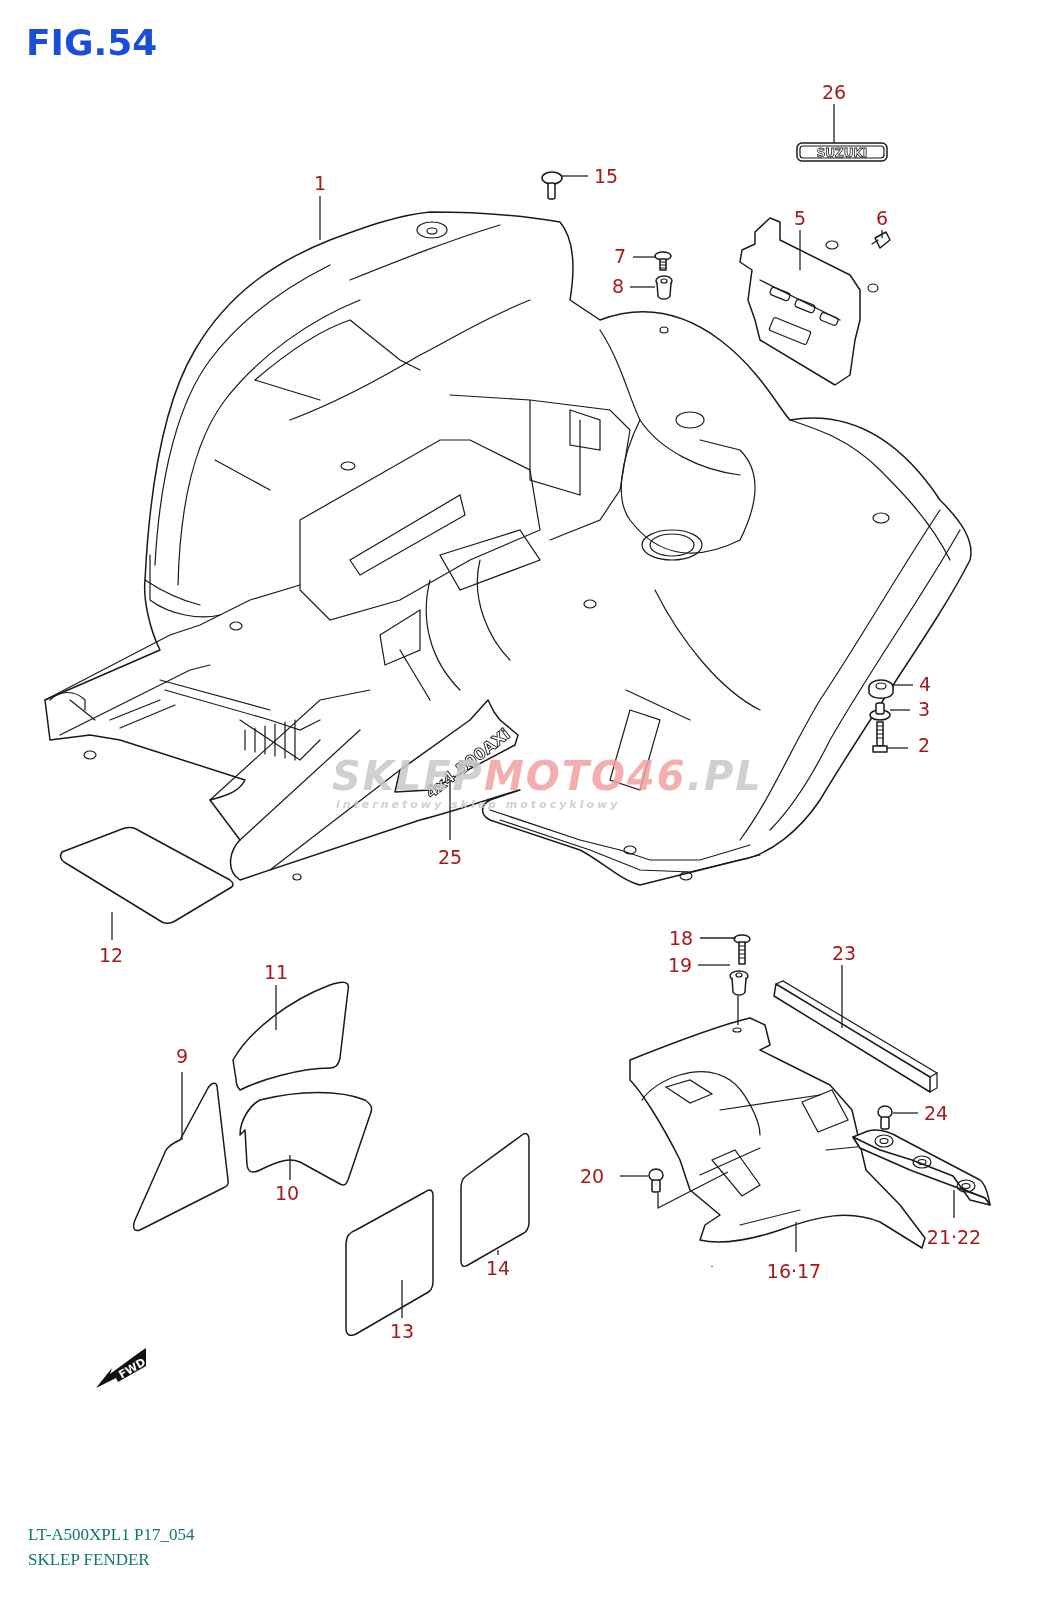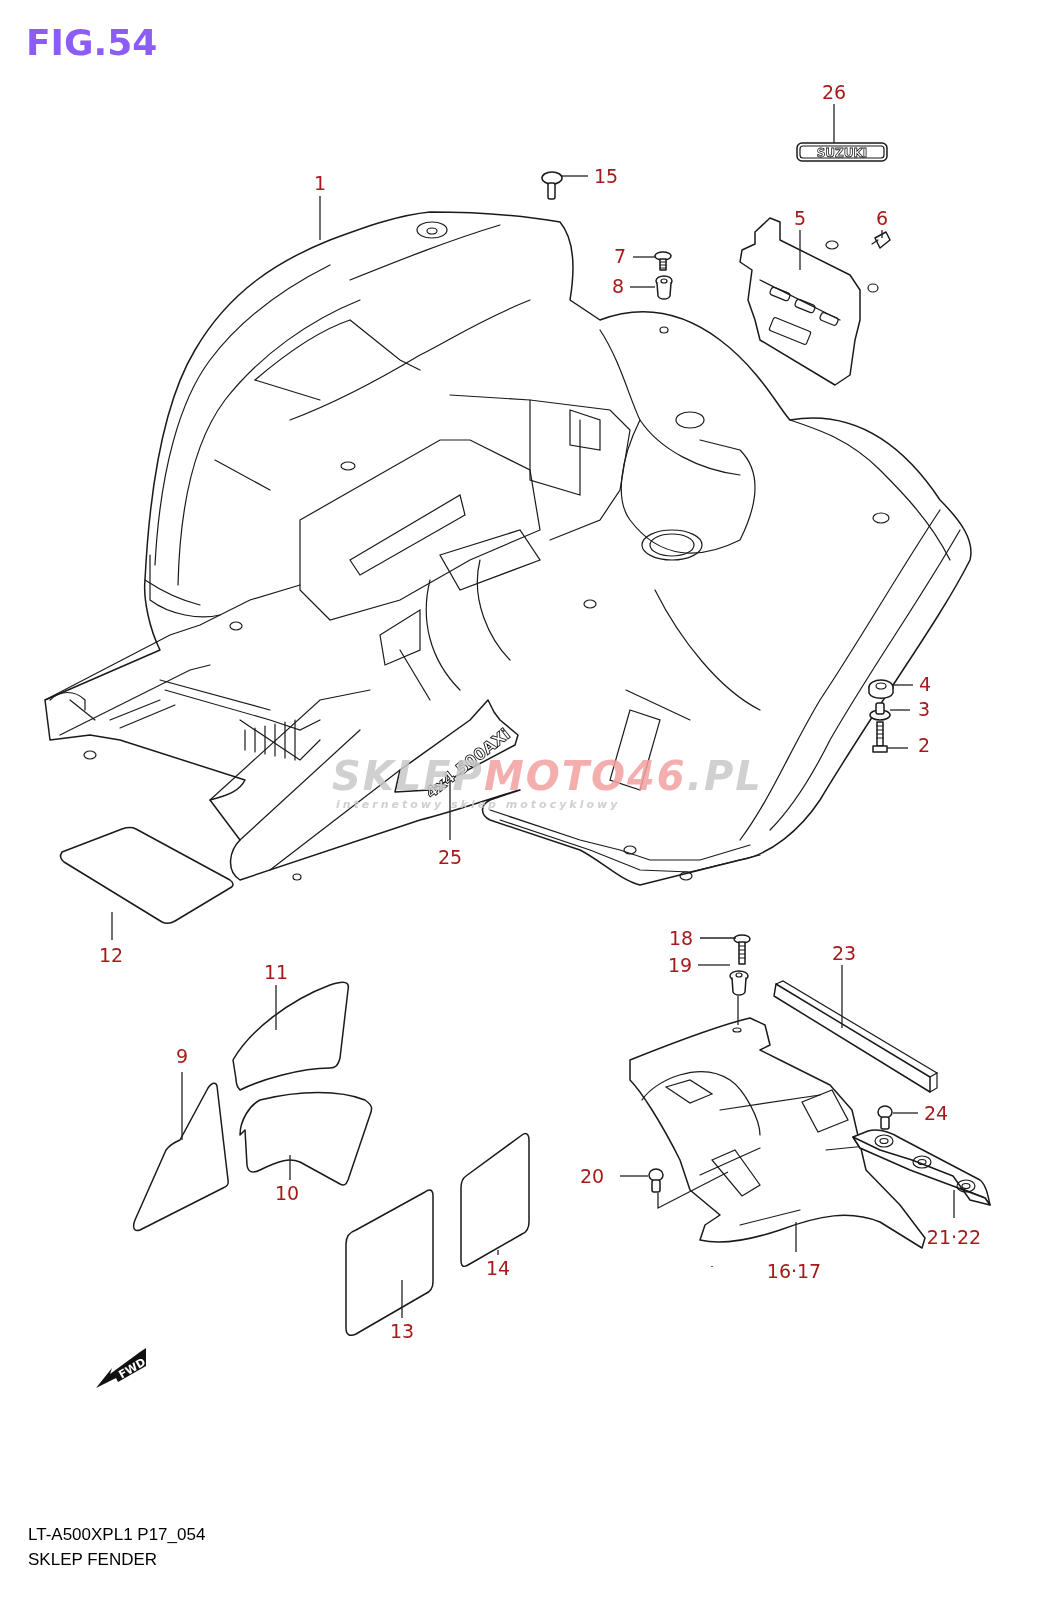--- a/index.html
+++ b/index.html
@@ -1,18 +1,18 @@
 <!DOCTYPE html>
 <html><head>
 <meta charset="utf-8">
 <style>
   html, body { margin: 0; padding: 0; background: #ffffff; }
   body { width: 1044px; height: 1600px; position: relative; overflow: hidden; font-family: "DejaVu Sans", sans-serif; }
-  .fig-title { position: absolute; left: 26px; top: 22px; font-size: 36px; font-weight: bold; color: #8b5cf6; letter-spacing: 0px; font-family: "DejaVu Sans", sans-serif; }
-  .footer { position: absolute; left: 28px; font-size: 17px; color: #000000; font-family: Liberation Sans, sans-serif; }
+  .fig-title { position: absolute; left: 26px; top: 22px; font-size: 36px; font-weight: bold; color: #1d4ed8; letter-spacing: 0px; font-family: "DejaVu Sans", sans-serif; }
+  .footer { position: absolute; left: 28px; font-size: 17px; color: #0f766e; font-family: Liberation Serif, serif; }
   .footer.code { top: 1525px; }
   .footer.name { top: 1550px; }
   svg.diagram { position: absolute; left: 0; top: 0; }
   .lbl { font-family: "DejaVu Sans", sans-serif; font-size: 19px; fill: #a51a1a; }
   .ln { stroke: #222; stroke-width: 1.3; fill: none; }
   .part { stroke: #1a1a1a; stroke-width: 1.5; fill: #ffffff; stroke-linejoin: round; stroke-linecap: round; }
   .thin { stroke: #1a1a1a; stroke-width: 1.2; fill: none; stroke-linecap: round; }
   .wm { font-family: "DejaVu Sans", sans-serif; font-weight: bold; font-style: italic; font-size: 40px; letter-spacing: 2px; }
   .wm-sub { font-family: "DejaVu Sans", sans-serif; font-style: italic; font-weight: bold; font-size: 11px; fill: #c8c8c8; letter-spacing: 3px; }
 </style>

